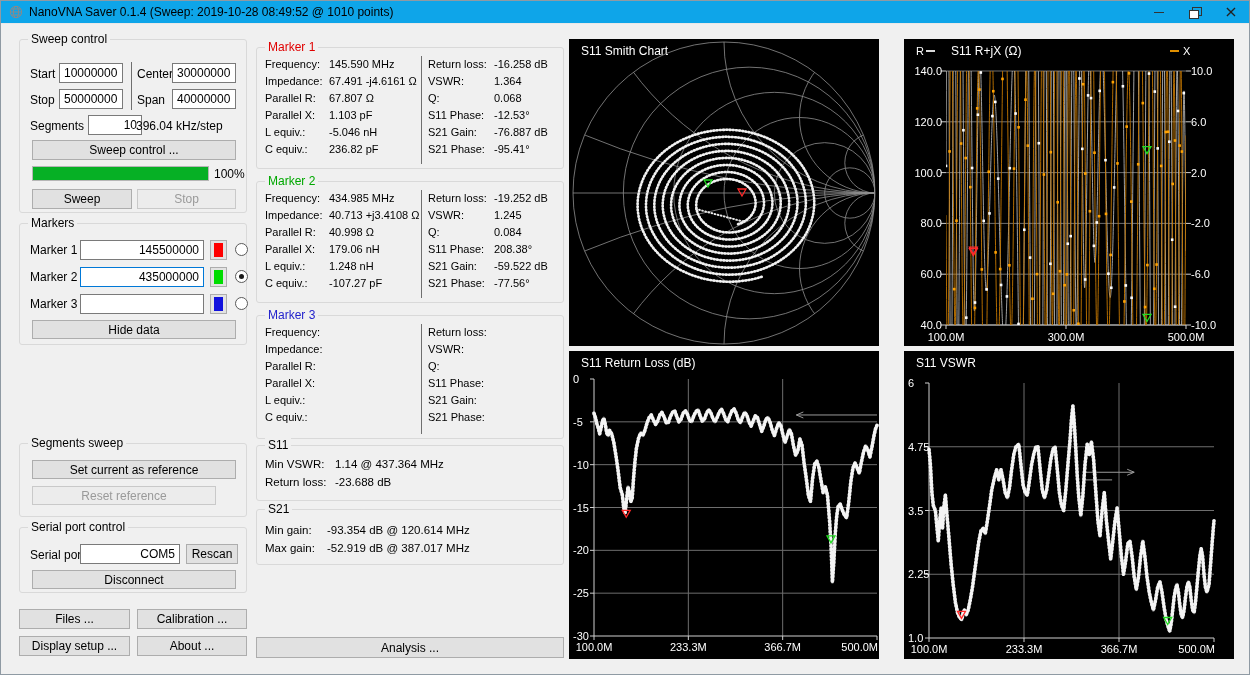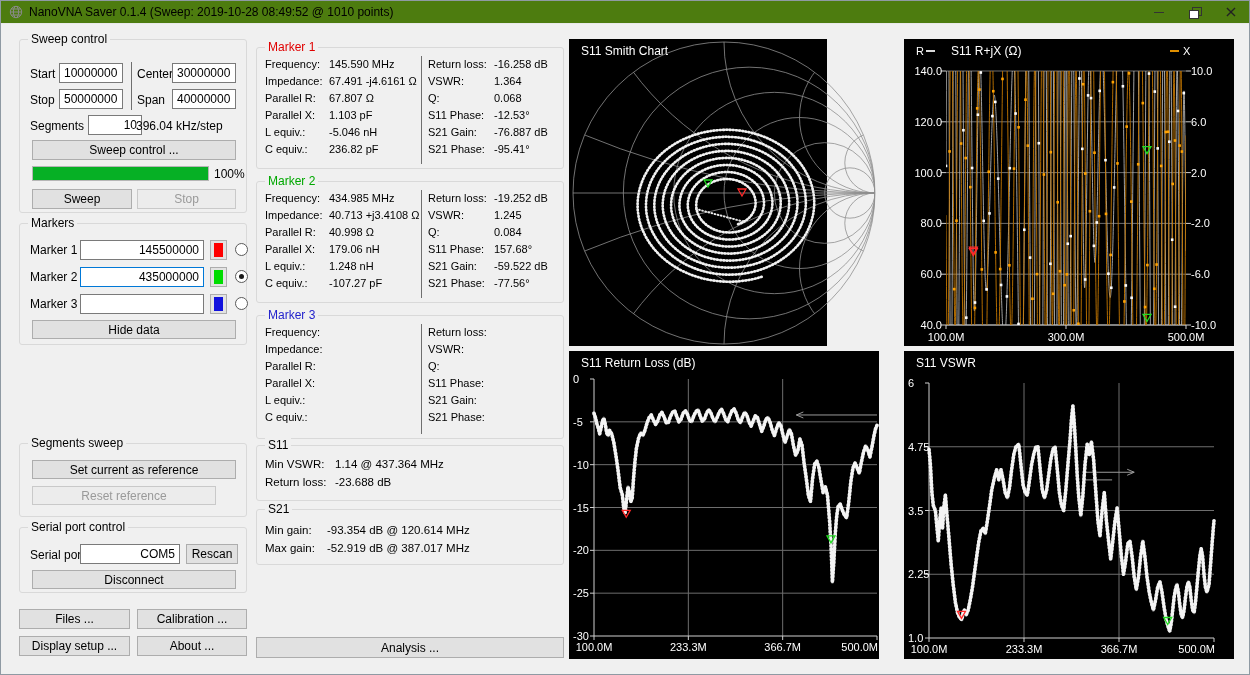--- a/index.html
+++ b/index.html
@@ -1,21 +1,21 @@
 <!DOCTYPE html>
 <html><head>
 <meta charset="utf-8">
 <style>
   *{box-sizing:border-box}
   html,body{margin:0;padding:0}
   body{width:1250px;height:675px;position:relative;background:#f0f0f0;
        font-family:"Liberation Sans","DejaVu Sans",sans-serif;font-size:12px;color:#000;overflow:hidden}
   #win{position:absolute;inset:0;border:1px solid #8f9aa3}
   
-  #titlebar{position:absolute;left:0;top:0;right:0;height:23px;background:#4d7c0f;display:flex;align-items:center;border-bottom:1px solid #e8e8e8}
+  #titlebar{position:absolute;left:0;top:0;right:0;height:23px;background:#0ea5e9;display:flex;align-items:center;border-bottom:1px solid #e8e8e8}
   .tb-icon{margin:0 6px 0 8px;display:flex;align-items:center}
   .win-ctrls{margin-left:auto;display:flex;height:100%}
   .win-btn{width:36px;display:flex;align-items:center;justify-content:center;color:#222}
   .min-glyph{width:10px;border-top:1px solid #333}
   .restore-glyph{position:relative;width:12px;height:11px}
   .restore-glyph::before{content:"";position:absolute;left:3px;top:0;width:8px;height:7px;border:1px solid #333}
   .restore-glyph::after{content:"";position:absolute;left:0;top:3px;width:8px;height:7px;border:1px solid #333;background:#fff}
   .close-glyph{font-size:16px;line-height:1;font-family:"DejaVu Sans",sans-serif}
   
   .group{position:absolute;border:1px solid #d9d9d9;border-radius:3px}
@@ -253,21 +253,21 @@
             <div class="mrow">
               <span class="mlabR">VSWR:</span>
               <span>1.245</span>
             </div>
             <div class="mrow">
               <span class="mlabR">Q:</span>
               <span>0.084</span>
             </div>
             <div class="mrow">
               <span class="mlabR">S11 Phase:</span>
-              <span>157.68°</span>
+              <span>208.38°</span>
             </div>
             <div class="mrow">
               <span class="mlabR">S21 Gain:</span>
               <span>-59.522 dB</span>
             </div>
             <div class="mrow">
               <span class="mlabR">S21 Phase:</span>
               <span>-77.56°</span>
             </div>
           </div>
@@ -339,21 +339,21 @@
   </div>
 
   <div class="group" style="left:255px;top:508px;width:308px;height:56px">
     <span class="gtitle">S21</span>
     <div class="srow" style="left:8px;top:14px"><span class="slab" style="width:62px">Min gain:</span><span>-93.354 dB @ 120.614 MHz</span></div>
     <div class="srow" style="left:8px;top:32px"><span class="slab" style="width:62px">Max gain:</span><span>-52.919 dB @ 387.017 MHz</span></div>
   </div>
 
   <div class="btn" style="left:255px;top:636px;width:308px;height:21px">Analysis ...</div>
 
-  <div class="chart" style="left:568px;top:38px;width:258px;height:307px">
+  <div class="chart" style="left:568px;top:38px;width:310px;height:307px">
       <svg id="svg-smith" width="310" height="307">
         <text x="12" y="16" text-anchor="start" font-size="12" fill="#fff" font-family="Liberation Sans, DejaVu Sans, sans-serif">S11 Smith Chart</text>
         <defs>
           <clipPath id="smithclip">
             <circle cx="155" cy="154" r="151"></circle>
           </clipPath>
         </defs>
         <g stroke="#8f8f8f" stroke-width="0.8" fill="none">
           <circle cx="155" cy="154" r="151"></circle>
           <line x1="4" y1="154" x2="306" y2="154"></line>

